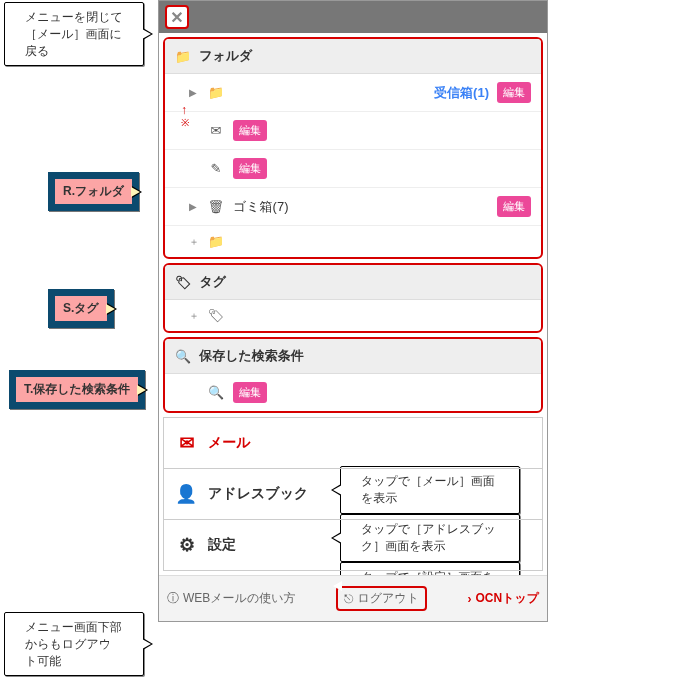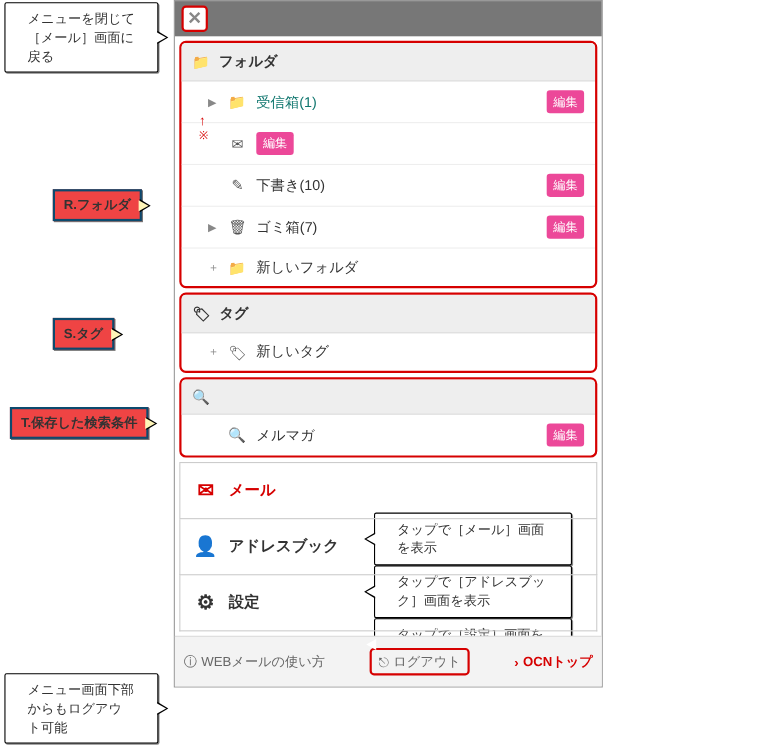--- a/index.html
+++ b/index.html
@@ -64,21 +64,21 @@
     position: relative;
   }
   .row:last-child { border-bottom: none; }
   .row .caret {
     width: 10px;
     color: #888;
     font-size: 10px;
   }
   .row .icon { width: 18px; display: inline-flex; justify-content: center; color: #555; }
   .row .label { flex: 1; }
-  .row.active .label { color: #0f766e; font-weight: normal; }
+  .row.active .label { color: #3b82f6; font-weight: bold; text-align: right; }
   .row.active .icon  { color: #d60000; }
   .edit-btn {
     background: #ec4899;
     color: #fff;
     font-size: 11px;
     padding: 3px 6px;
     border-radius: 3px;
   }
   .indent1 { padding-left: 24px; }
   .indent-arrow {
@@ -175,22 +175,22 @@
     left:-8px;
     top:50%;
     margin-top:-5px;
     border-top:5px solid transparent;
     border-bottom:5px solid transparent;
     border-right:9px solid #fff;
     z-index:1;
   }
   .yellow-label {
     position: absolute;
-    background: #ef4444;
-    border: 2px solid #0c4a6e;
+    background: #fca5a5;
+    border: 7px solid #0c4a6e;
     padding: 4px 8px;
     font-weight: bold;
     font-size: 12px;
     box-shadow: 1px 1px 0 #777;
   }
   .yellow-label::after {
     content:"";
     position:absolute;
     right:-10px;
     top:50%;
@@ -268,58 +268,55 @@
 
     <div class="row indent1">
       <span class="caret"></span>
       <span class="icon">✉</span>
       <span class="edit-btn">編集</span>
     </div>
 
     <div class="row indent1">
       <span class="caret"></span>
       <span class="icon">✎</span>
-      <span class="label">下書き(10)</span>
       <span class="edit-btn">編集</span>
     </div>
 
     <div class="row indent1">
       <span class="caret">▶</span>
       <span class="icon">🗑</span>
       <span class="label">ゴミ箱(7)</span>
       <span class="edit-btn">編集</span>
     </div>
 
     <div class="row indent1">
       <span class="caret">＋</span>
       <span class="icon">📁</span>
-      <span class="label">新しいフォルダ</span>
     </div>
   </div>
 
   <div class="section">
     <div class="sec-header">
       <span class="icon">🏷</span>
       <span>タグ</span>
     </div>
     <div class="row indent1">
       <span class="caret">＋</span>
       <span class="icon">🏷</span>
-      <span class="label">新しいタグ</span>
     </div>
   </div>
 
   <div class="section">
     <div class="sec-header">
       <span class="icon">🔍</span>
+      <span>保存した検索条件</span>
     </div>
     <div class="row indent1">
       <span class="caret"></span>
       <span class="icon">🔍</span>
-      <span class="label">メルマガ</span>
       <span class="edit-btn">編集</span>
     </div>
   </div>
 
   <div class="nav-block">
     <div class="nav-item active">
       <span class="nav-icon">✉</span>
       <span>メール</span>
     </div>
     <div class="nav-item inactive">

